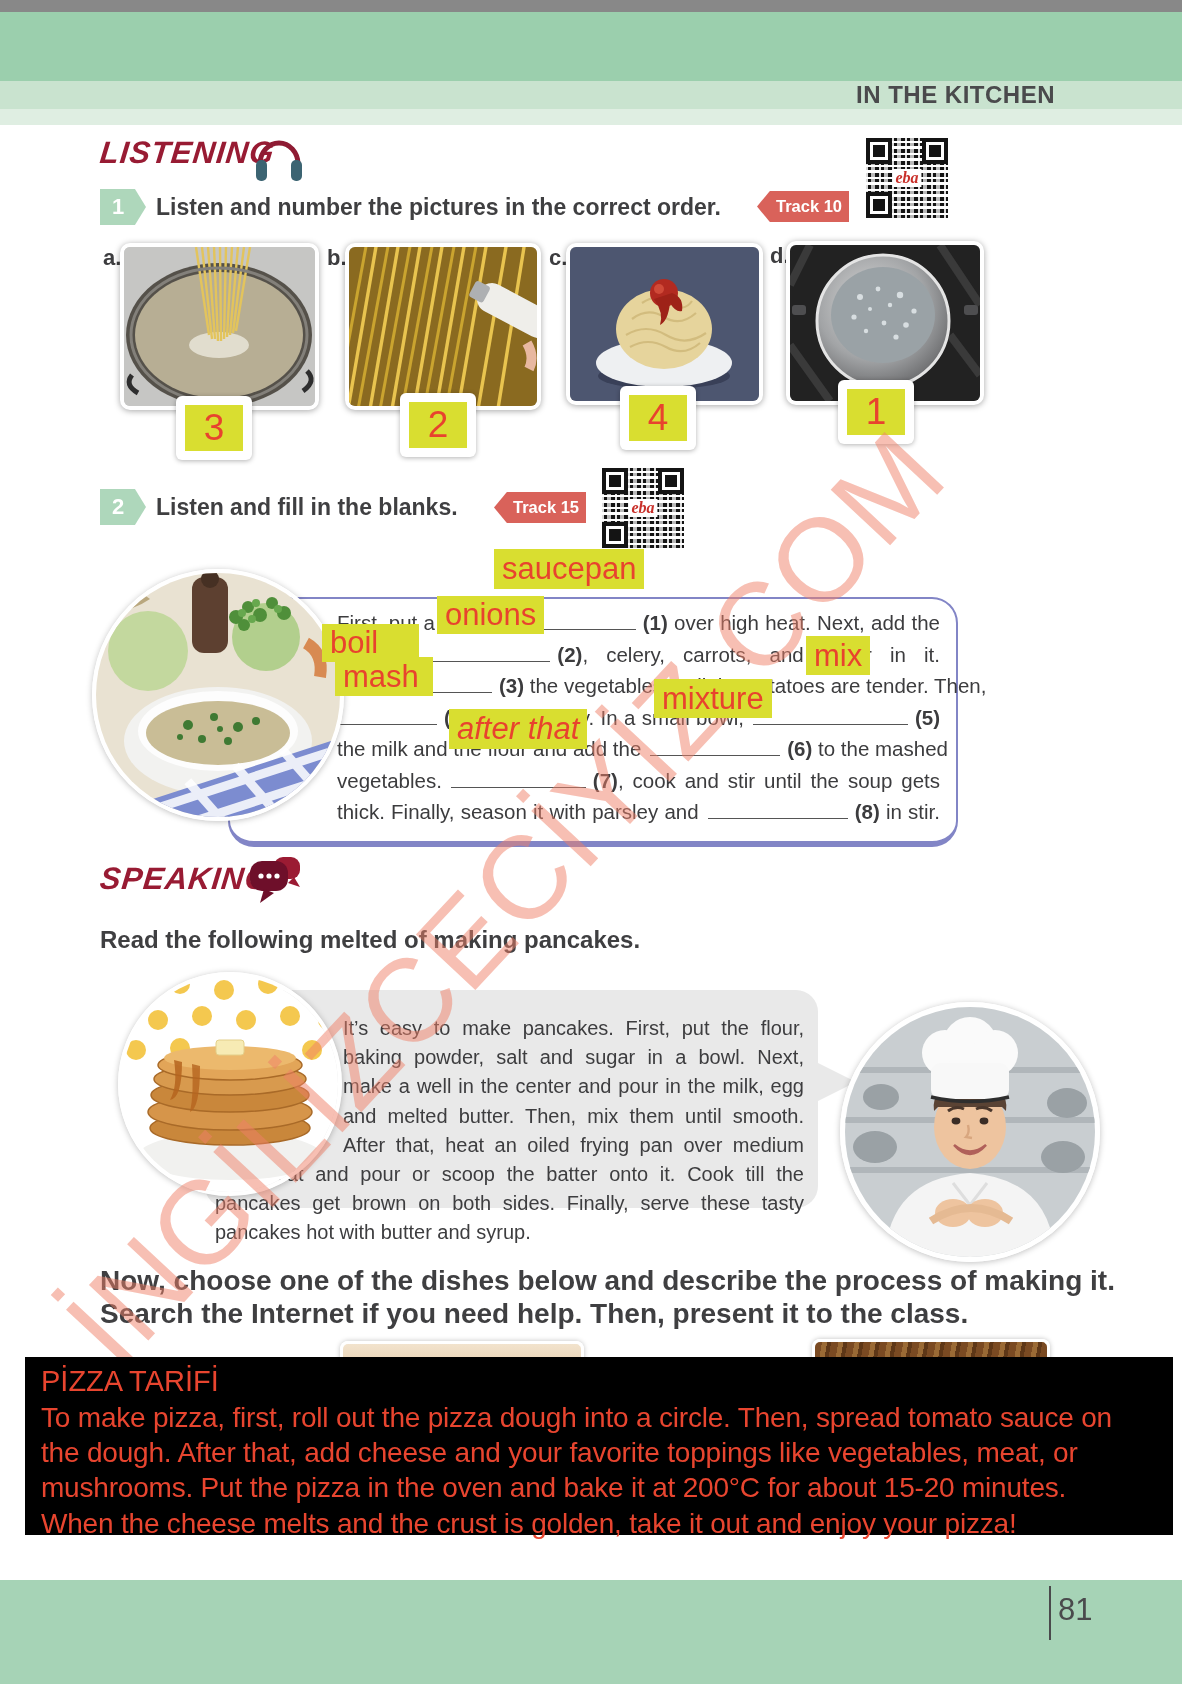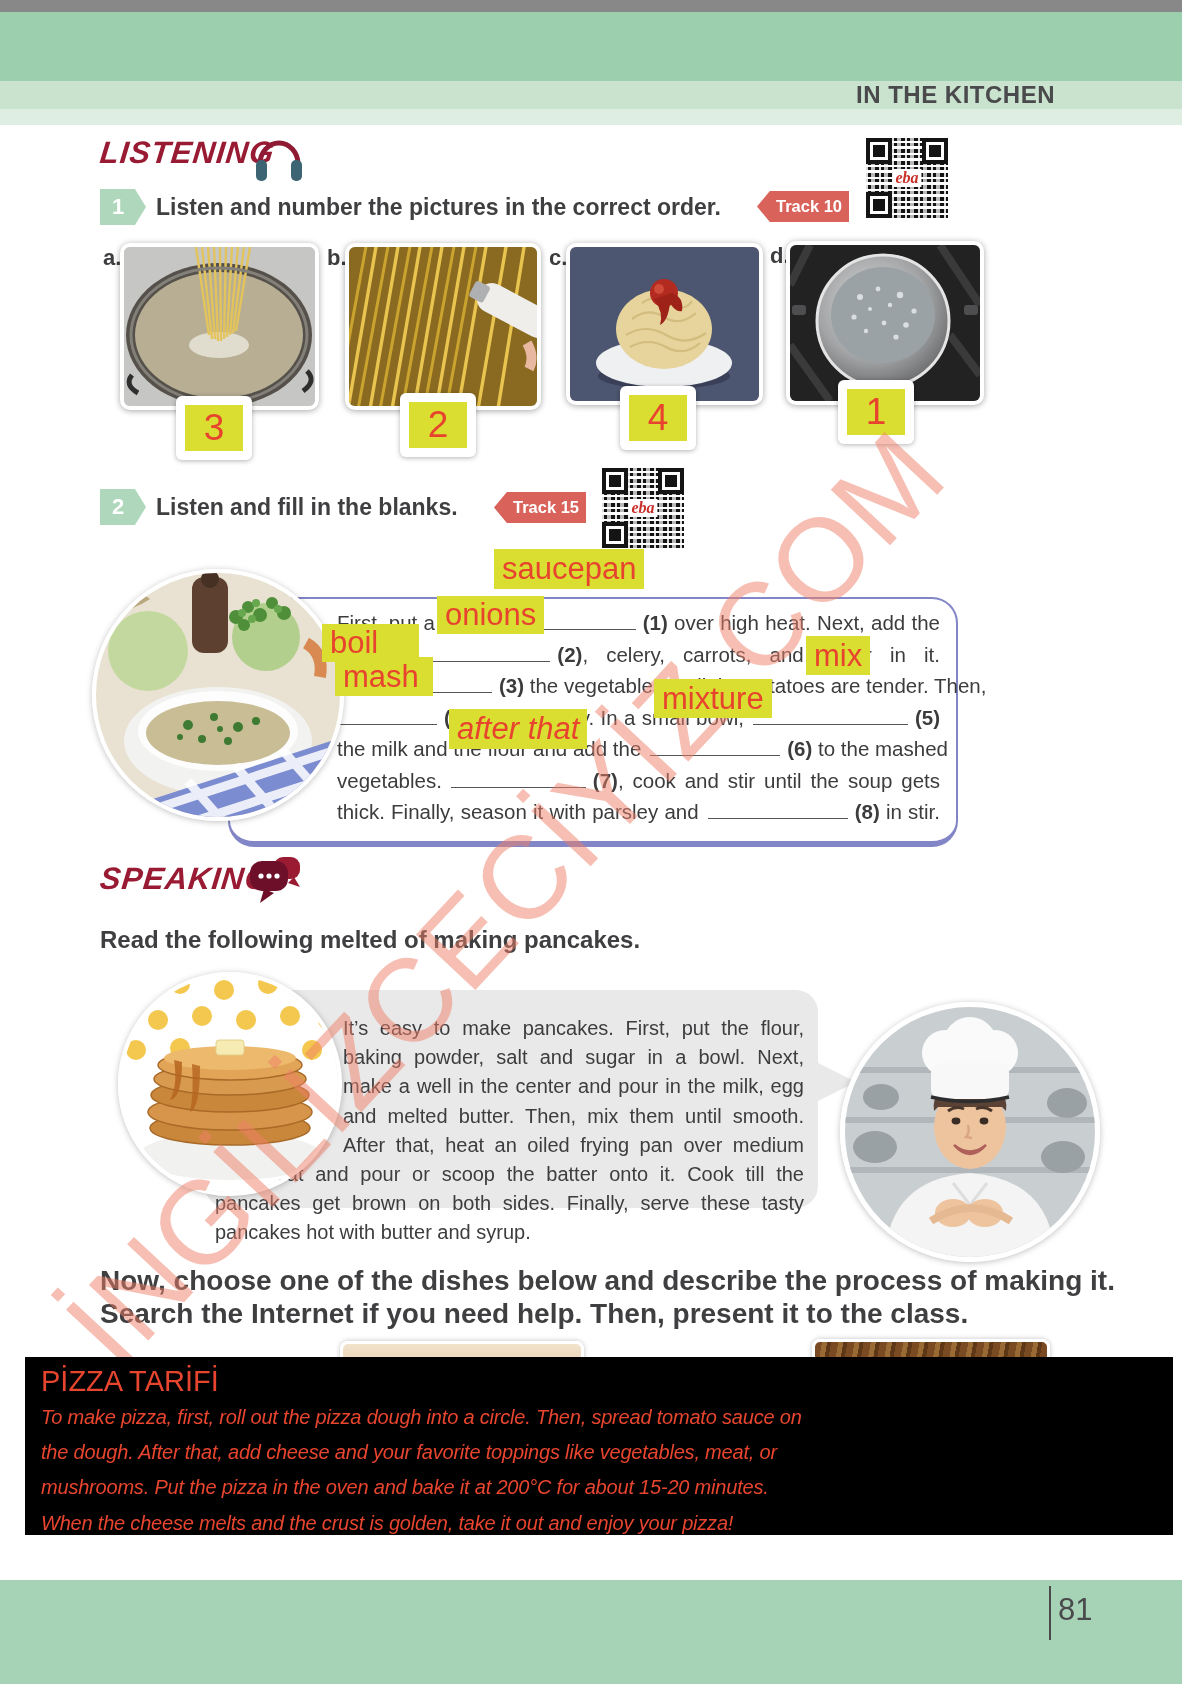--- a/index.html
+++ b/index.html
@@ -77,21 +77,21 @@
 
   
   .peek{border:3px solid #fff;border-bottom:none;border-radius:8px 8px 0 0;box-shadow:0 0 5px rgba(0,0,0,.25);}
   .peek.left{background:linear-gradient(#f2e3cd,#e3c6a0);}
   .peek.right{background:repeating-linear-gradient(100deg,#7a4a22 0 7px,#9a6a35 7px 12px,#5e3717 12px 16px);}
 
   
   .pizza-note{left:25px;top:1345px;width:1148px;height:178px;background:#000000;z-index:80;
               padding:6px 16px;box-sizing:border-box;color:#e8452f;}
   .pizza-title{font-size:29px;line-height:37px;}
-  .pizza-line{font-size:20px;line-height:35.2px;white-space:nowrap;letter-spacing:-.2px;font-style:italic;}
+  .pizza-line{font-size:28px;line-height:35.2px;white-space:nowrap;letter-spacing:-.2px;}
 
   
   .footer{left:0;top:1568px;width:1182px;height:116px;background:#a6d3b6;}
   .page-divider{left:1049px;top:1574px;width:2px;height:54px;background:#4a4a4c;}
   .page-number{left:1058px;top:1580px;font-size:31px;color:#4a4a4c;}
 
   
   .watermark{left:-195px;top:818px;width:1400px;text-align:center;font-size:118px;letter-spacing:2px;
              color:rgba(240,128,104,.5);transform:rotate(-47deg);z-index:60;pointer-events:none;white-space:nowrap;}
 </style>

